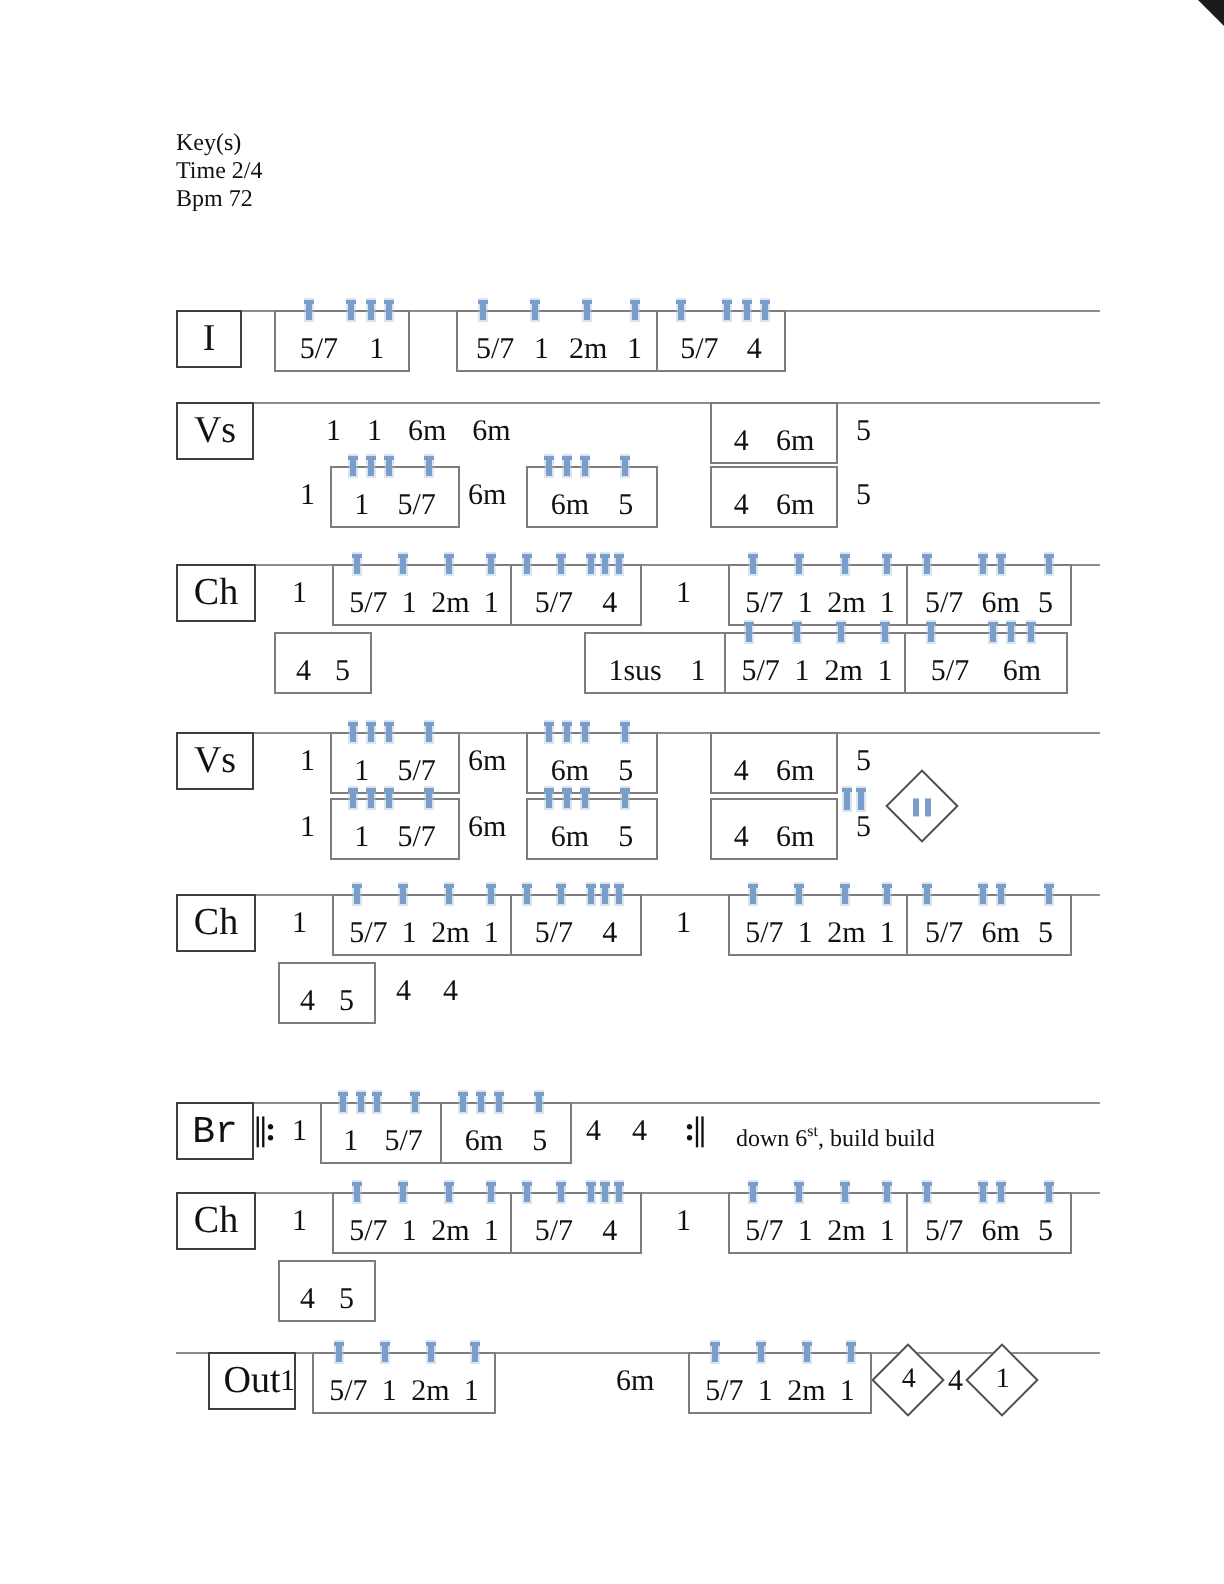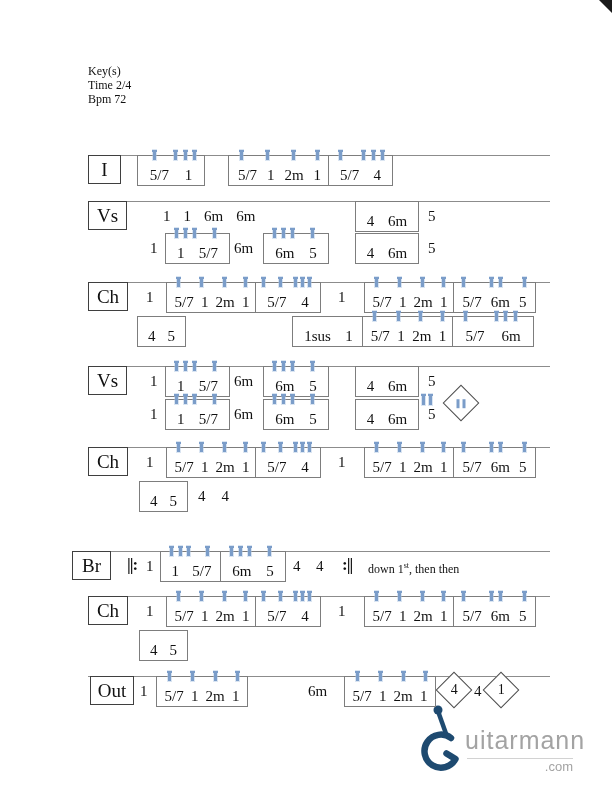--- a/index.html
+++ b/index.html
@@ -46,30 +46,20 @@
 <body>
 
 <div id="sheet">
   <div class="hdr">
     <div>Key(s)</div>
     <div>Time 2/4</div>
     <div>Bpm 72</div>
   </div>
   <div class="corner"></div>
 
-  <div id="logo">
-    <svg width="52" height="80" viewBox="0 0 52 80">
-      <circle cx="20" cy="13" r="4.5" fill="currentColor"></circle>
-      <path d="M21 17 L28.5 38" stroke="currentColor" stroke-width="4.5" stroke-linecap="round" fill="none"></path>
-      <path d="M33 41 A 16.5 16.5 0 1 0 37.5 62 L 28.5 56.5" stroke="currentColor" stroke-width="6.5" stroke-linecap="round" stroke-linejoin="round" fill="none"></path>
-    </svg>
-    <div class="logo-text">uitarmann</div>
-    <div class="logo-rule"></div>
-    <div class="logo-com">.com</div>
-  </div>
 <div class="staff-line" style="top: 155px;"></div>
     <div class="label-box" style="left: 88px; top: 155px; width: 31px;">I</div>
     <div class="chord-box" style="left: 137px; top: 155px; width: 58px;">
       <span class="chord">5/7</span>
       <span class="chord">1</span>
       <span class="tick" style="left: 22%; top: -6px;"></span>
       <span class="tick" style="left: 55%; top: -6px;"></span>
       <span class="tick" style="left: 69%; top: -6px;"></span>
       <span class="tick" style="left: 83%; top: -6px;"></span>
     </div>
@@ -295,21 +285,21 @@
     </div>
     <div class="chord-box" style="left: 139px; top: 481px; width: 39px;">
       <span class="chord">4</span>
       <span class="chord">5</span>
     </div>
     <div class="tokens" style="left: 198px; top: 486px; column-gap: 16px;">
       <span>4</span>
       <span>4</span>
     </div>
     <div class="staff-line" style="top: 551px;"></div>
-    <div class="label-box" style="left: 72px; top: 551px; width: 37px;">Br</div>
+    <div class="label-box" style="left: 88px; top: 551px; width: 37px; font-family: Liberation Mono, monospace;">Br</div>
     <div class="repeat" style="left: 127px; top: 555px;">||:</div>
     <div class="chord-text" style="left: 146px; top: 556px;">1</div>
     <div class="chord-box" style="left: 160px; top: 551px; width: 53px;">
       <span class="chord">1</span>
       <span class="chord">5/7</span>
       <span class="tick" style="left: 15%; top: -6px;"></span>
       <span class="tick" style="left: 29%; top: -6px;"></span>
       <span class="tick" style="left: 43%; top: -6px;"></span>
       <span class="tick" style="left: 74%; top: -6px;"></span>
     </div>
@@ -317,21 +307,21 @@
       <span class="chord">6m</span>
       <span class="chord">5</span>
       <span class="tick" style="left: 14%; top: -6px;"></span>
       <span class="tick" style="left: 28%; top: -6px;"></span>
       <span class="tick" style="left: 42%; top: -6px;"></span>
       <span class="tick" style="left: 74%; top: -6px;"></span>
     </div>
     <div class="chord-text" style="left: 293px; top: 556px;">4</div>
     <div class="chord-text" style="left: 316px; top: 556px;">4</div>
     <div class="repeat" style="left: 342px; top: 555px;">:||</div>
-    <div class="note-text" style="left: 368px; top: 559px;"><span>down 1</span><sup>st</sup><span>, then then</span></div>
+    <div class="note-text" style="left: 368px; top: 559px;"><span>down 6</span><sup>st</sup><span>, build build</span></div>
     <div class="staff-line" style="top: 596px;"></div>
     <div class="label-box" style="left: 88px; top: 596px; width: 38px;">Ch</div>
     <div class="chord-text" style="left: 146px; top: 601px;">1</div>
     <div class="chord-box" style="left: 166px; top: 596px; width: 82px;">
       <span class="chord">5/7</span>
       <span class="chord">1</span>
       <span class="chord">2m</span>
       <span class="chord">1</span>
       <span class="tick" style="left: 11%; top: -6px;"></span>
       <span class="tick" style="left: 37%; top: -6px;"></span>
@@ -365,21 +355,21 @@
       <span class="tick" style="left: 10%; top: -6px;"></span>
       <span class="tick" style="left: 44%; top: -6px;"></span>
       <span class="tick" style="left: 56%; top: -6px;"></span>
       <span class="tick" style="left: 85%; top: -6px;"></span>
     </div>
     <div class="chord-box" style="left: 139px; top: 630px; width: 39px;">
       <span class="chord">4</span>
       <span class="chord">5</span>
     </div>
     <div class="staff-line" style="top: 676px;"></div>
-    <div class="label-box" style="left: 90px; top: 676px; width: 42px;">Out</div>
+    <div class="label-box" style="left: 104px; top: 676px; width: 42px;">Out</div>
     <div class="chord-text" style="left: 140px; top: 681px;">1</div>
     <div class="chord-box" style="left: 156px; top: 676px; width: 82px;">
       <span class="chord">5/7</span>
       <span class="chord">1</span>
       <span class="chord">2m</span>
       <span class="chord">1</span>
       <span class="tick" style="left: 12%; top: -6px;"></span>
       <span class="tick" style="left: 38%; top: -6px;"></span>
       <span class="tick" style="left: 63%; top: -6px;"></span>
       <span class="tick" style="left: 88%; top: -6px;"></span>

